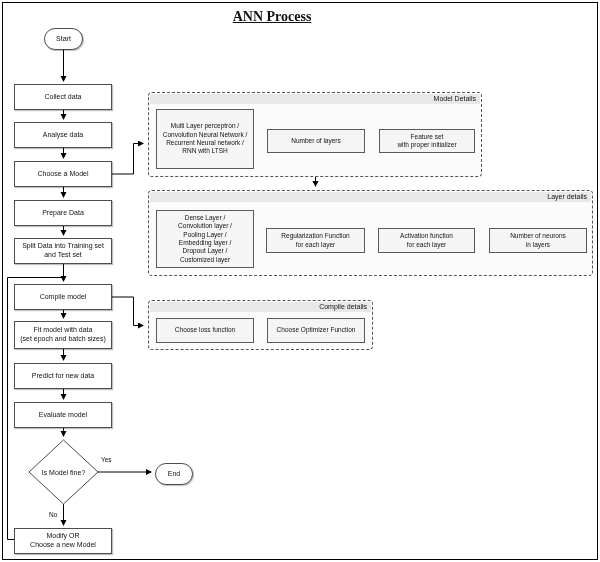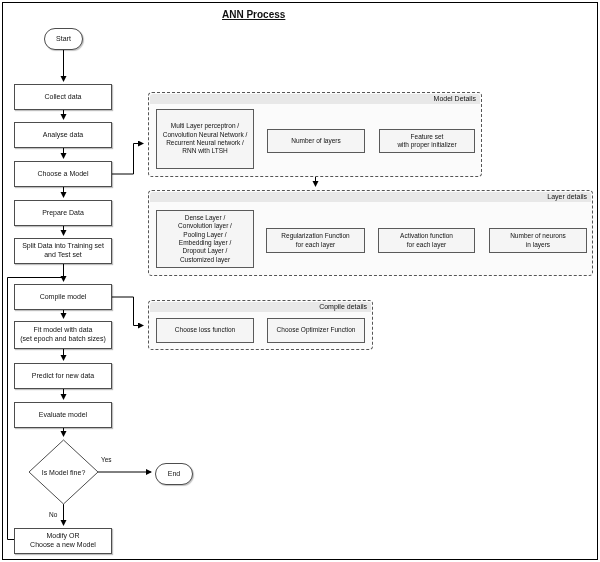--- a/index.html
+++ b/index.html
@@ -1,21 +1,21 @@
 <!DOCTYPE html>
 <html style="--line: #000000; --border: #4d4d4d; --node-fill: #ffffff; --container-fill: #fbfbfb; --container-header: #e8e8e8; --box-fill: #f5f5f5;"><head>
 <meta charset="utf-8">
 <style>
   html,body{margin:0;padding:0;}
   body{width:600px;height:562px;position:relative;background:#fff;
        font-family:"Liberation Sans", sans-serif;color:#111;overflow:hidden;}
   .frame{position:absolute;left:2px;top:2px;width:594px;height:556px;
          border:1px solid #000;pointer-events:none;}
-  .title{position:absolute;left:222px;top:9px;width:100px;text-align:left;
-         font-size:10px;font-weight:bold;text-decoration:underline;}
+  .title{position:absolute;left:222px;top:9px;width:100px;text-align:center;
+         font-size:14px;font-weight:bold;text-decoration:underline;font-family:Liberation Serif, serif;}
   svg.wires{position:absolute;left:0;top:0;pointer-events:none;}
   .node{position:absolute;box-sizing:border-box;background:var(--node-fill,#fff);
         border:1px solid var(--border,#4d4d4d);display:flex;align-items:center;
         justify-content:center;text-align:center;font-size:7px;line-height:1.25;
         white-space:pre-line;box-shadow:1px 1px 1px rgba(0,0,0,.25);}
   .term{border-radius:11px;}
   .dnode{position:absolute;display:flex;align-items:center;justify-content:center;
          text-align:center;font-size:7px;background:transparent;}
   .edge-label{position:absolute;font-size:6.5px;}
   .container{position:absolute;box-sizing:border-box;background:var(--container-fill,#fbfbfb);

